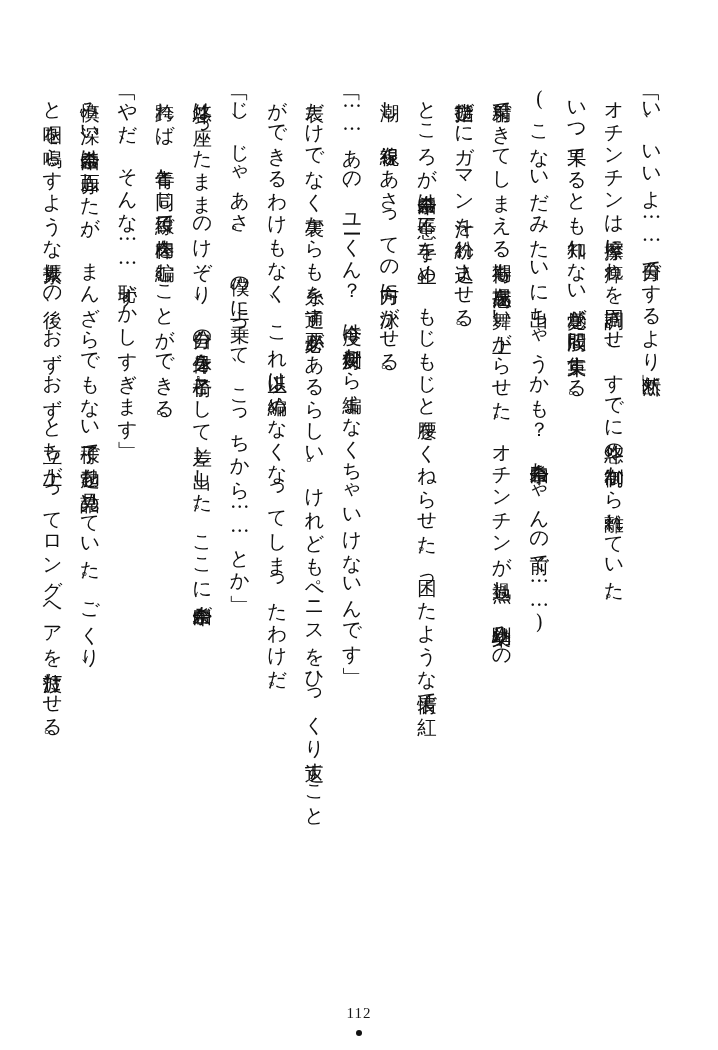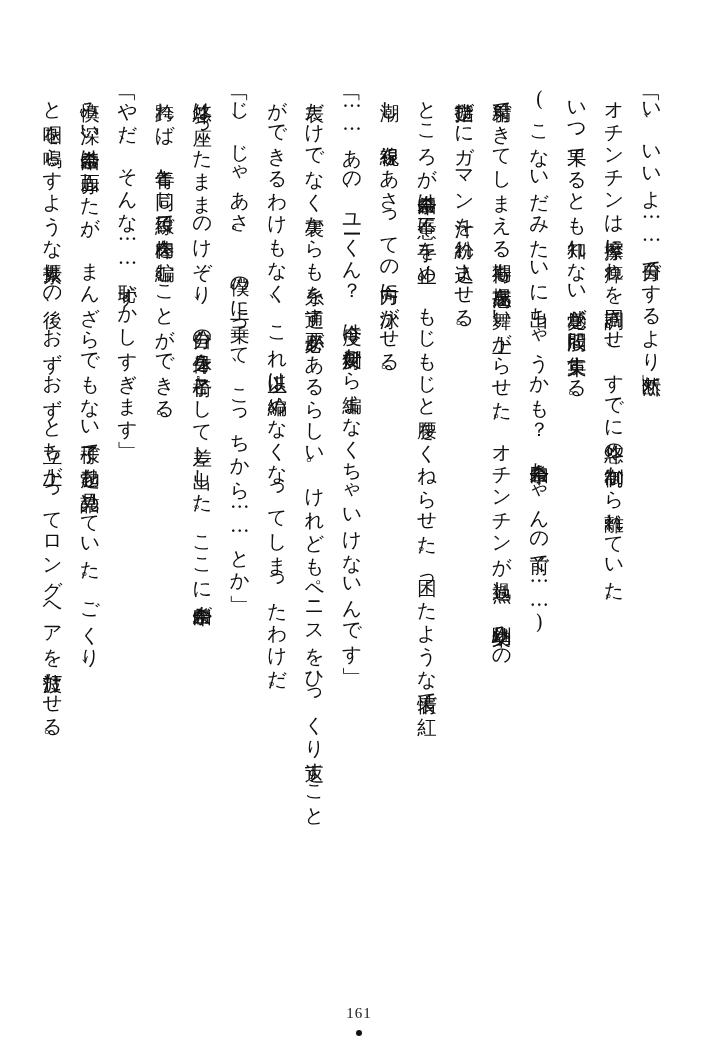--- a/index.html
+++ b/index.html
@@ -77,16 +77,16 @@
     <p class="para">表だけでなく裏からも糸を通す必要があるらしい。けれどもペニスをひっくり返すこと</p>
     <p class="para">ができるわけもなく、これ以上は編めなくなってしまったわけだ。</p>
     <p class="para">「じ、じゃあさ。　僕の上に乗って、こっちから……とか」</p>
     <p class="para">悠斗は座ったままのけぞり、自分の身体を『椅子』として差し出した。ここに由希奈が</p>
     <p class="para">跨れば、青年と同じ目線で肉棒を編むことができる。</p>
     <p class="para">「やだ、そんな……恥ずかしすぎます」</p>
     <p class="para">慎み深い由希奈は赤面したが、まんざらでもない様子で勃起を見詰めていた。ごくり、</p>
     <p class="para">と咽を鳴らすような素振りの後、おずおずと立ち上がってロングヘアを波打たせる。</p>
   </div>
 
-  <div class="page-number">161</div>
+  <div class="page-number">112</div>
   <div class="footer-dot"></div>
 
 </div>
 
 </body></html>

